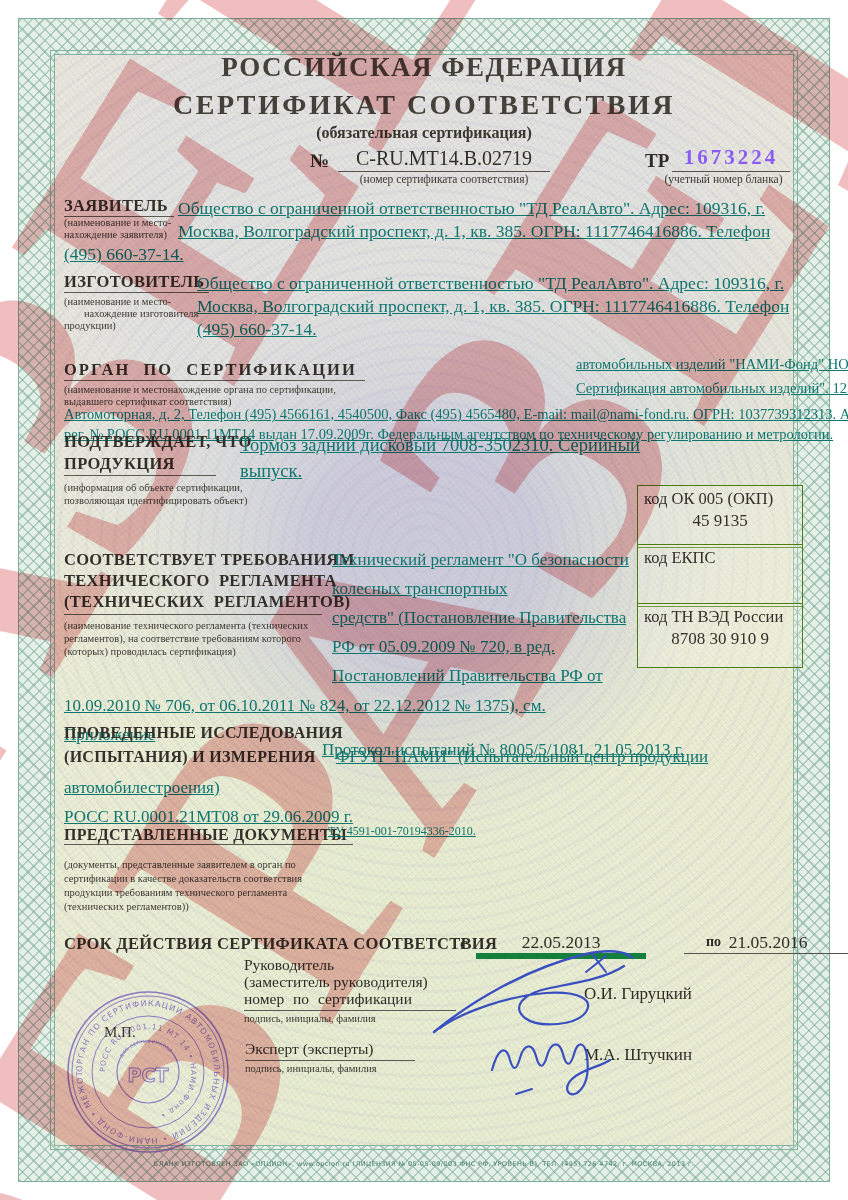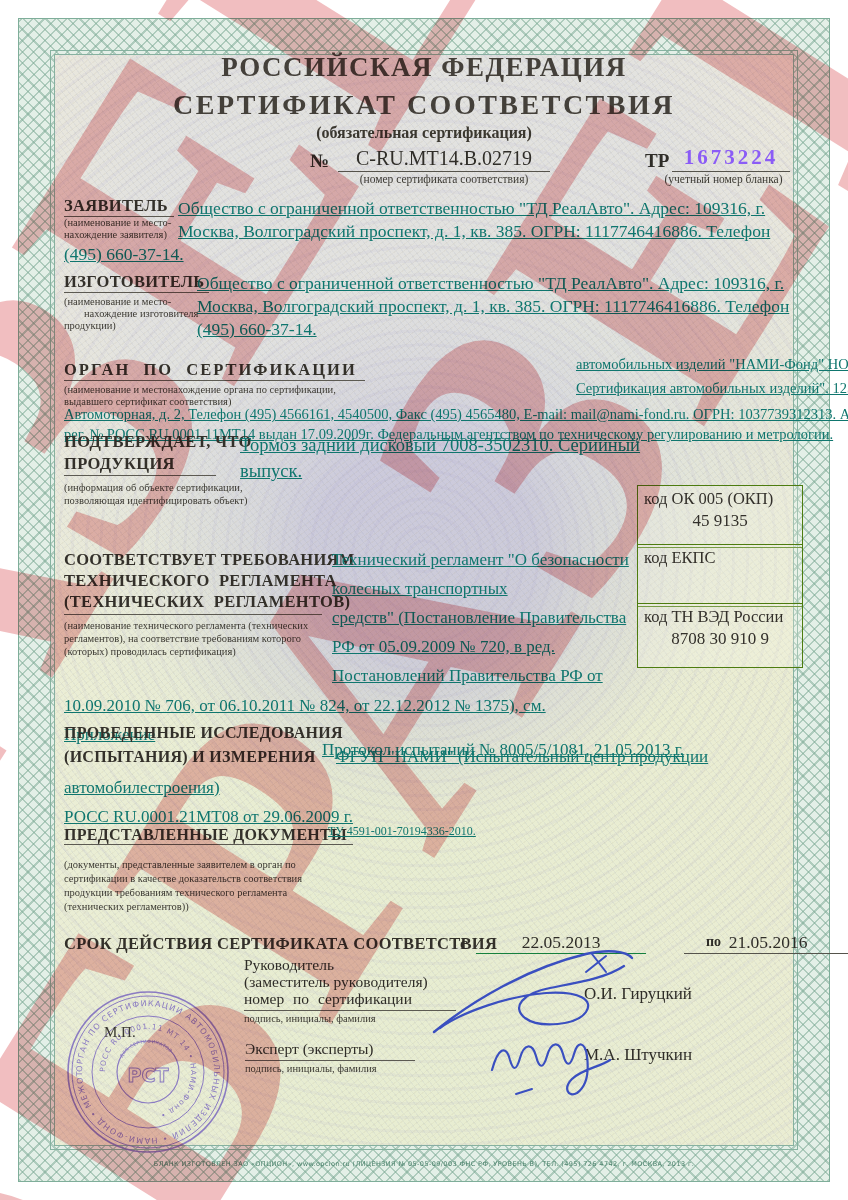--- a/index.html
+++ b/index.html
@@ -149,21 +149,21 @@
     <div class="abs val" style="left:264px;top:2px;font-size:12px;">ТУ 4591-001-70194336-2010.</div>
     <div class="abs cap" style="left:0;top:37px;">(документы, представленные заявителем в орган по</div>
     <div class="abs cap" style="left:0;top:51px;">сертификации в качестве доказательств соответствия</div>
     <div class="abs cap" style="left:0;top:65px;">продукции требованиям технического регламента</div>
     <div class="abs cap" style="left:0;top:79px;">(технических регламентов))</div>
   </div>
 
   <div class="sec" style="top:930px;height:32px;">
     <div class="abs bl" style="left:0;top:4px;font-size:16.5px;">СРОК ДЕЙСТВИЯ СЕРТИФИКАТА СООТВЕТСТВИЯ</div>
     <div class="abs" style="left:396px;top:4px;font-size:17px;font-weight:bold;">с</div>
-    <div class="abs numline" style="left:412px;top:2px;width:170px;font-size:17.5px;border-bottom:1px solid #15803d;">22.05.2013</div>
+    <div class="abs numline" style="left:412px;top:2px;width:170px;font-size:17.5px;border-bottom:6px solid #15803d;">22.05.2013</div>
     <div class="abs" style="left:594px;top:4px;font-size:14px;font-weight:bold;margin-left:48px;">по</div>
     <div class="abs numline" style="left:620px;top:2px;width:168px;font-size:17.5px;border-bottom:1px solid #55534b;">21.05.2016</div>
   </div>
 
   <div class="sec" style="top:952px;height:130px;">
     <div class="abs" style="left:180px;top:4px;font-size:15.5px;">Руководитель</div>
     <div class="abs" style="left:180px;top:21px;font-size:15.5px;">(заместитель руководителя)</div>
     <div class="abs" style="left:180px;top:38px;font-size:15.5px;word-spacing:5px;">номер по сертификации</div>
     <div class="abs" style="left:180px;top:58px;width:212px;border-bottom:1px solid #5c5a52;"></div>
     <div class="abs cap" style="left:180px;top:61px;">подпись, инициалы, фамилия</div>

